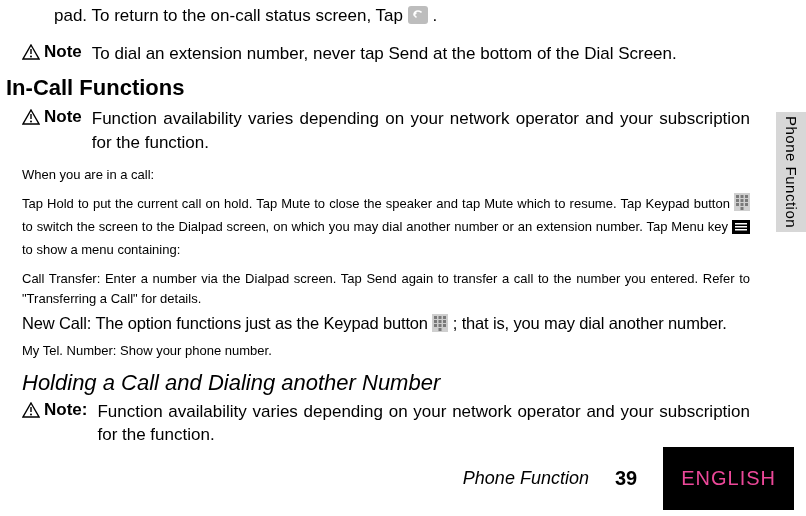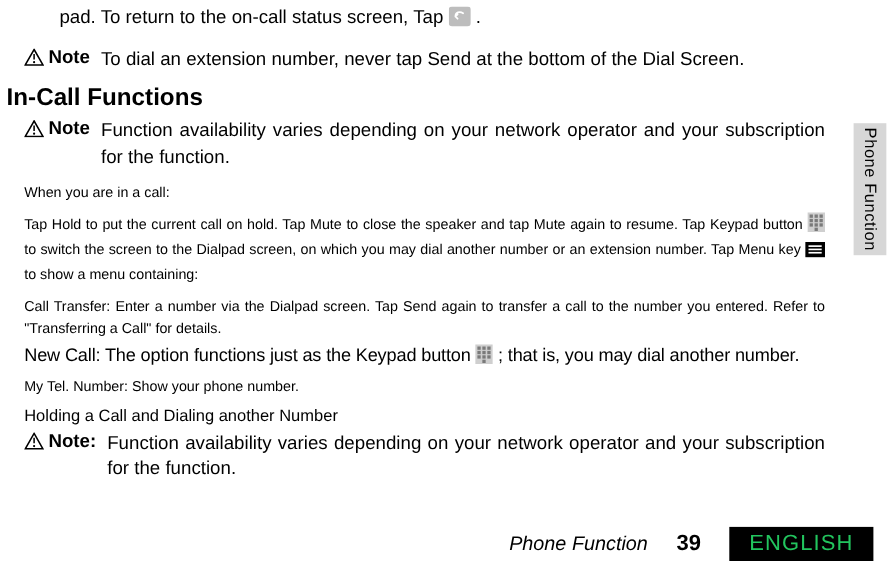--- a/index.html
+++ b/index.html
@@ -68,22 +68,23 @@
     margin: 0 0 8px 16px;
     text-align: justify;
   }
   .para.narrow {
     font-size: 16.5px;
     font-family: Arial, Helvetica, sans-serif;
     letter-spacing: -0.15px;
   }
   .para.loose { margin-bottom: 2px; }
   .subheading {
-    font-size: 15px;
+    font-size: 22px;
     margin: 6px 0 4px 16px;
+    font-style: italic;
   }
   .side-tab {
     position: absolute;
     top: 112px;
     right: 0;
     width: 30px;
     height: 120px;
     background: #d7d7d7;
     display: flex;
     align-items: center;
@@ -106,23 +107,23 @@
   .footer-title {
     font-style: italic;
     font-size: 18px;
   }
   .footer-page {
     font-weight: bold;
     font-size: 20px;
   }
   .footer-lang {
     background: #000;
-    color: #22c55e;
+    color: #ec4899;
     font-size: 20px;
-    padding: 4px 18px;
+    padding: 20px 18px;
     letter-spacing: 1px;
   }
 </style>
 </head>
 <body>
 
 <div class="content">
 
   <div class="line intro-line">
     <span>pad. To return to the on-call status screen, Tap </span>
@@ -157,21 +158,21 @@
         <circle cx="9" cy="12.5" r="1" fill="#000"></circle>
       </svg>
       <span>Note</span>
     </div>
     <div class="note-text">Function availability varies depending on your network operator and your subscription for the function.</div>
   </div>
 
   <div class="para">When you are in a call:</div>
 
   <div class="para">
-    <span>Tap Hold to put the current call on hold. Tap Mute to close the speaker and tap Mute again to resume. Tap Keypad button</span>
+    <span>Tap Hold to put the current call on hold. Tap Mute to close the speaker and tap Mute which to resume. Tap Keypad button</span>
     <span class="inline-icon">
       <svg width="16" height="18" viewBox="0 0 16 18">
         <rect x="0" y="0" width="16" height="18" fill="#cfcfcf"></rect>
         <rect x="2" y="2" width="3" height="3" fill="#7a7a7a"></rect>
           <rect x="6.5" y="2" width="3" height="3" fill="#7a7a7a"></rect>
           <rect x="11" y="2" width="3" height="3" fill="#7a7a7a"></rect>
         <rect x="2" y="6" width="3" height="3" fill="#7a7a7a"></rect>
           <rect x="6.5" y="6" width="3" height="3" fill="#7a7a7a"></rect>
           <rect x="11" y="6" width="3" height="3" fill="#7a7a7a"></rect>
         <rect x="2" y="10" width="3" height="3" fill="#7a7a7a"></rect>

